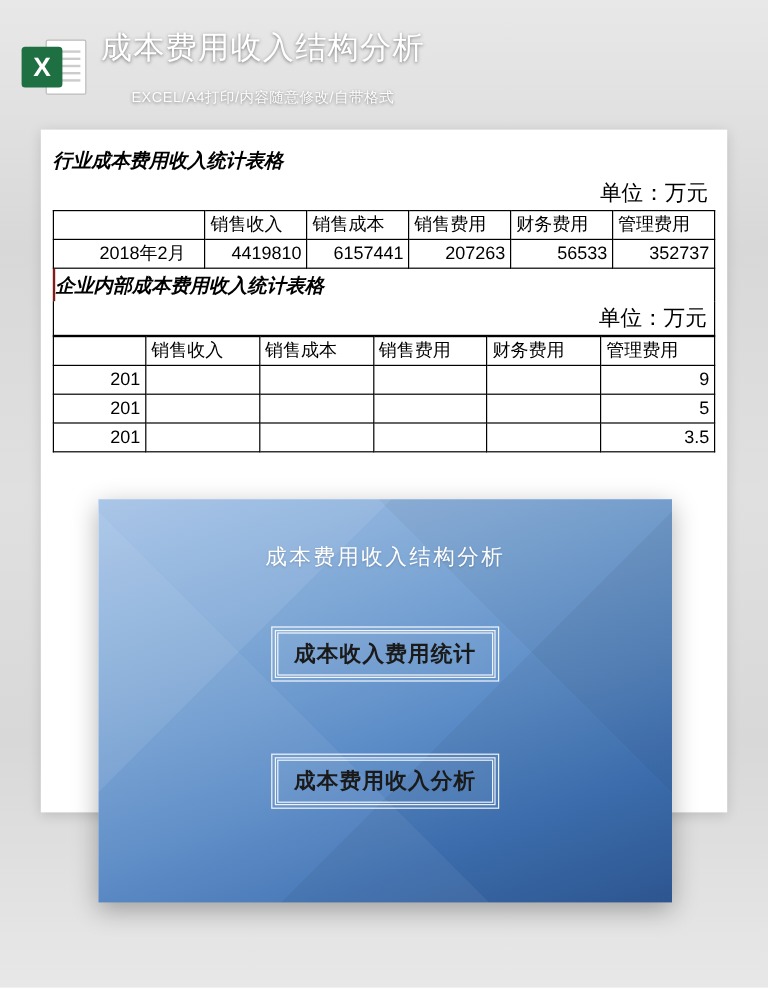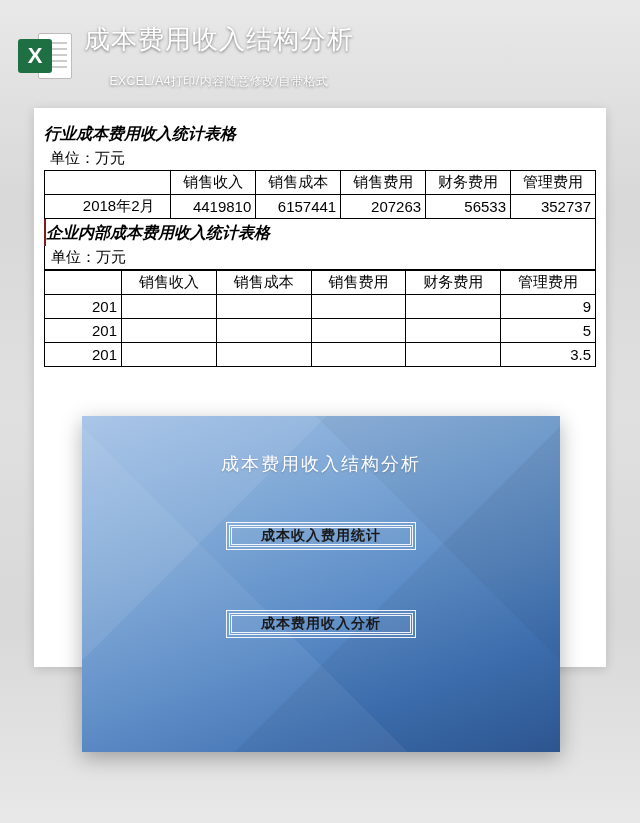--- a/index.html
+++ b/index.html
@@ -89,38 +89,39 @@
   }
 
   .tbl-title {
     text-align: left;
     font-size: 16px;
     font-weight: bold;
     padding: 4px 0 2px 0;
     font-style: italic;
   }
   .unit-row {
-    font-size: 15px;
+    text-align: right;
+    font-size: 18px;
     padding: 2px 6px;
   }
   table.data {
     width: 100%;
     border-collapse: collapse;
     font-size: 15px;
   }
   table.data th, table.data td {
     border: 1px solid #000;
     padding: 2px 4px;
     text-align: right;
     height: 24px;
     white-space: nowrap;
   }
   table.data th {
     font-weight: normal;
-    text-align: center;
+    text-align: left;
   }
   table.data td.label {
     text-align: center;
     padding-left: 26px;
   }
   .section2 { margin-top: 0; }
   .section2 .tbl-title { border-left:2px solid #7f1d1d; border-right:1px solid #000;}
   .section2 .unit-row { border-left:1px solid #000; border-right:1px solid #000; border-bottom:1px solid #000;}
 
   .overlay {
@@ -141,27 +142,27 @@
   .overlay-title {
     color: #fff;
     font-size: 18px;
     margin-top: 36px;
     letter-spacing: 2px;
     text-shadow: 0 1px 2px rgba(0,0,0,0.2);
   }
   .overlay-btn {
     margin-top: 46px;
     width: 190px;
-    height: 28px;
+    height: 46px;
     border: 1px solid rgba(255,255,255,0.9);
     outline: 3px double rgba(255,255,255,0.9);
     outline-offset: -6px;
     background: rgba(255,255,255,0.06);
     color: #1a1a1a;
-    font-size: 14px;
+    font-size: 18px;
     font-weight: bold;
     display: flex;
     align-items: center;
     justify-content: center;
     letter-spacing: 1px;
   }
   .overlay-btn + .overlay-btn { margin-top: 60px; }
 </style>
 </head>
 <body>

